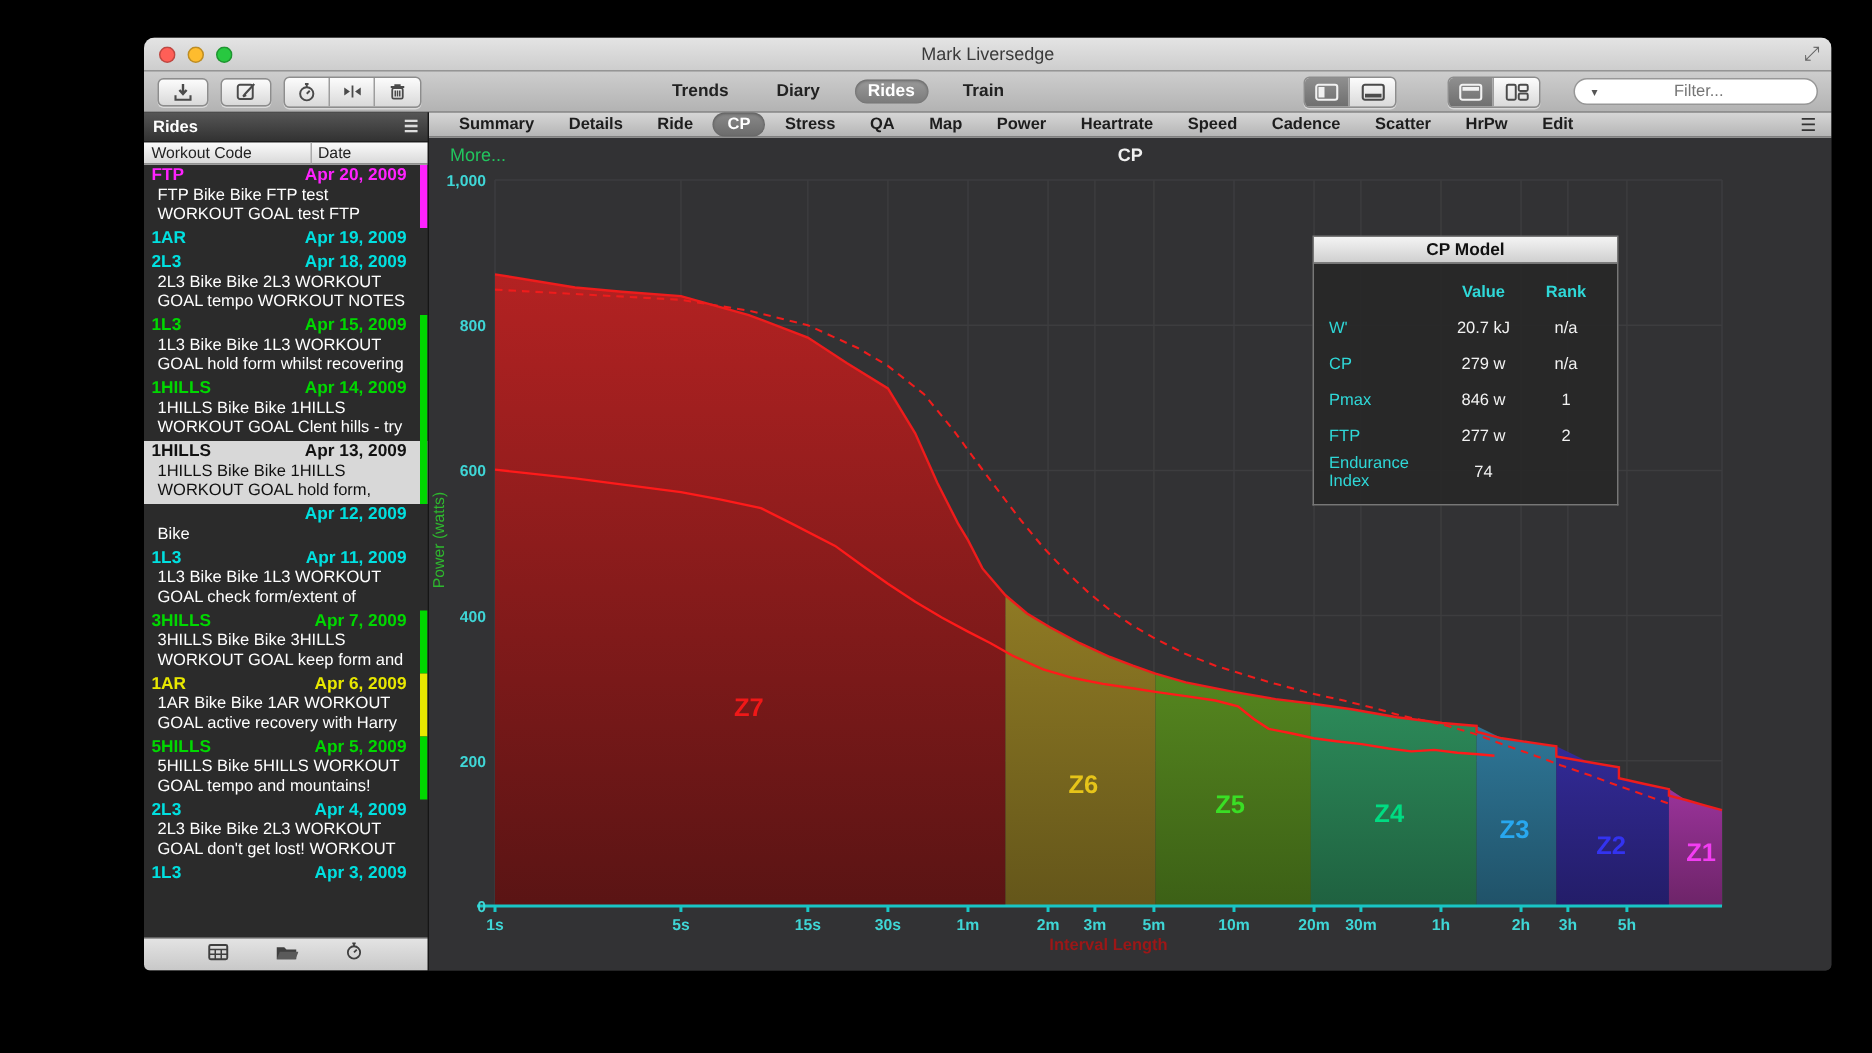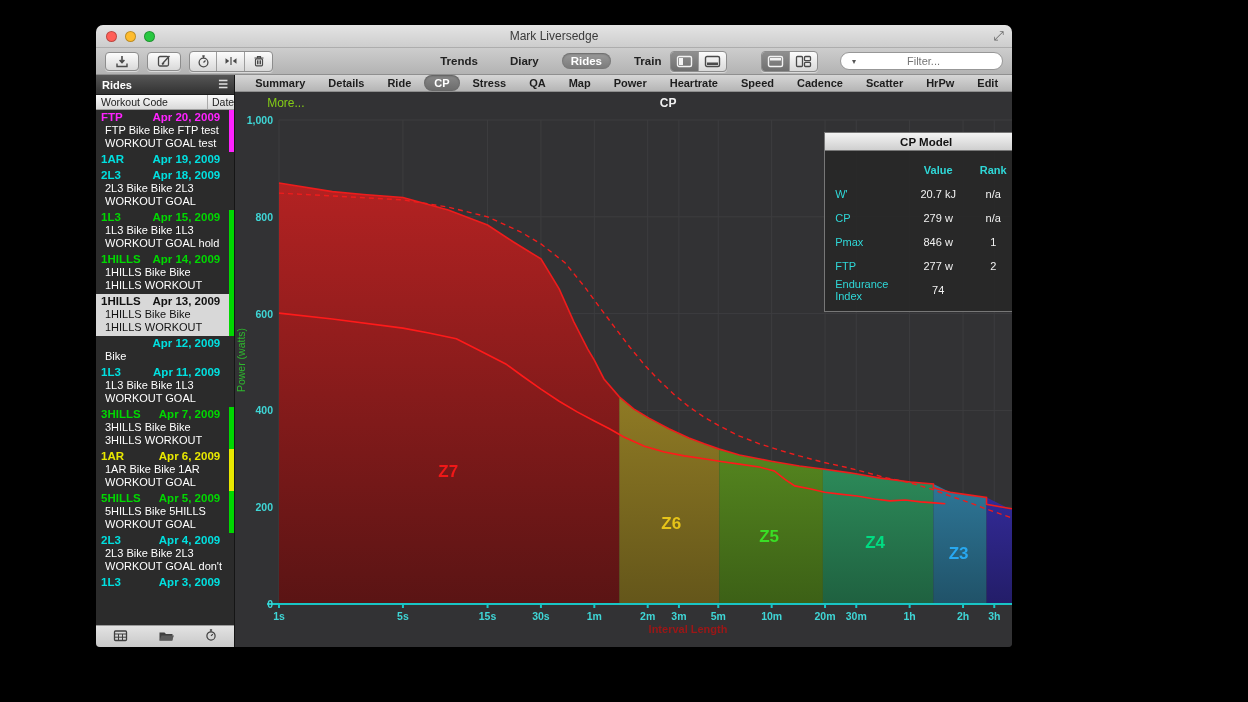--- a/index.html
+++ b/index.html
@@ -1,18 +1,18 @@
 <!DOCTYPE html>
 <html><head>
 <meta charset="utf-8">
 <style>
   * { margin:0; padding:0; box-sizing:border-box; }
   html,body { width:1248px; height:702px; background:#000; overflow:hidden;
     font-family:"Liberation Sans", sans-serif; }
-  .window { position:absolute; left:96px; top:25px; width:916px; height:622px;
+  .window { position:absolute; left:96px; top:25px; width:1125px; height:622px;
     border-radius:7px 7px 4px 4px; overflow:hidden; background:#2b2b2b;
     box-shadow:0 12px 34px rgba(0,0,0,.65); }
   
   .titlebar { height:23px; background:linear-gradient(#e4e4e4,#cdcdcd); position:relative;
     border-bottom:1px solid #adadad; }
   .lights { position:absolute; left:10px; top:6px; display:flex; gap:8px; }
   .light { width:11px; height:11px; border-radius:50%; border:1px solid rgba(0,0,0,.25); }
   .l-close{ background:#ff5f57;} .l-min{ background:#febc2e;} .l-zoom{ background:#28c840;}
   .win-title { text-align:center; font-size:12px; line-height:22px; color:#3a3a3a; }
   .fs-icon { position:absolute; right:8px; top:3px; color:#666; font-size:13px; cursor:pointer; }
@@ -65,25 +65,25 @@
     gap:30px; }
   
   .main { flex:1; display:flex; flex-direction:column; }
   .tabbar { height:20px; background:linear-gradient(#d6d6d6,#b5b5b5); display:flex;
     align-items:center; padding:0 10px; gap:3px; border-bottom:1px solid #8e8e8e; }
   .tab { font-size:11px; font-weight:bold; color:#1d1d1d; padding:2px 10px; cursor:pointer; }
   .tab.active { background:linear-gradient(#8a8a8a,#6b6b6b); color:#fff; border-radius:9px;
     box-shadow:inset 0 1px 2px rgba(0,0,0,.35); }
   .tabbar .menu { margin-left:auto; color:#333; font-size:12px; cursor:pointer; }
   .chart-pane { position:relative; flex:1; background:#323234; }
-  .more-link { position:absolute; left:32px; top:4px; color:#84cc16; font-size:12px; cursor:pointer;}
+  .more-link { position:absolute; left:14px; top:4px; color:#22c55e; font-size:12px; cursor:pointer;}
   .chart-title { position:absolute; left:0; right:0; top:4px; text-align:center; color:#f0f0f0;
     font-size:12px; font-weight:bold; }
   
-  .cp-model { position:absolute; left:589px; top:40px; width:204px; }
+  .cp-model { position:absolute; left:589px; top:65px; width:204px; }
   .cpm-head { height:19px; background:linear-gradient(#f4f4f4,#cfcfcf); border:1px solid #777;
     color:#111; font-size:11.5px; font-weight:bold; text-align:center; line-height:18px; }
   .cpm-body { border:1px solid #777; border-top:none; background:rgba(40,40,40,.97);
     padding:7px 10px 9px 10px; }
   .cpm-row { display:grid; grid-template-columns:1fr 62px 48px; height:24px;
     align-items:center; font-size:11px; }
   .cpm-row .lab { color:#2fd8d8; }
   .cpm-row .val { color:#f2f2f2; text-align:center; }
   .cpm-row .rank { color:#f2f2f2; text-align:center; }
   .cpm-row.head .val, .cpm-row.head .rank { color:#2fd8d8; font-weight:bold; }

